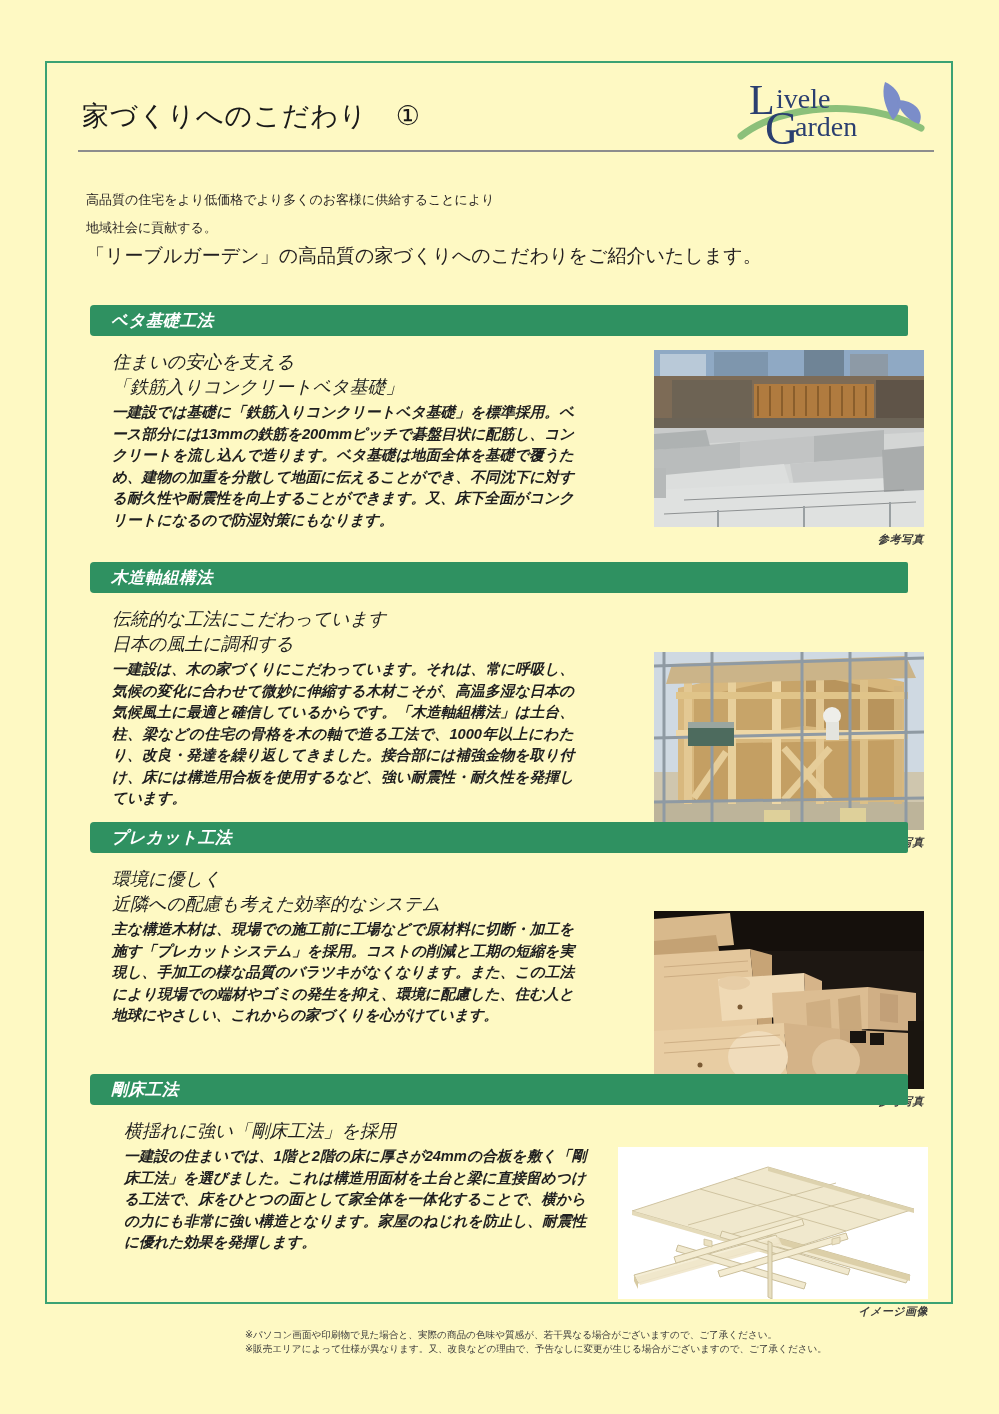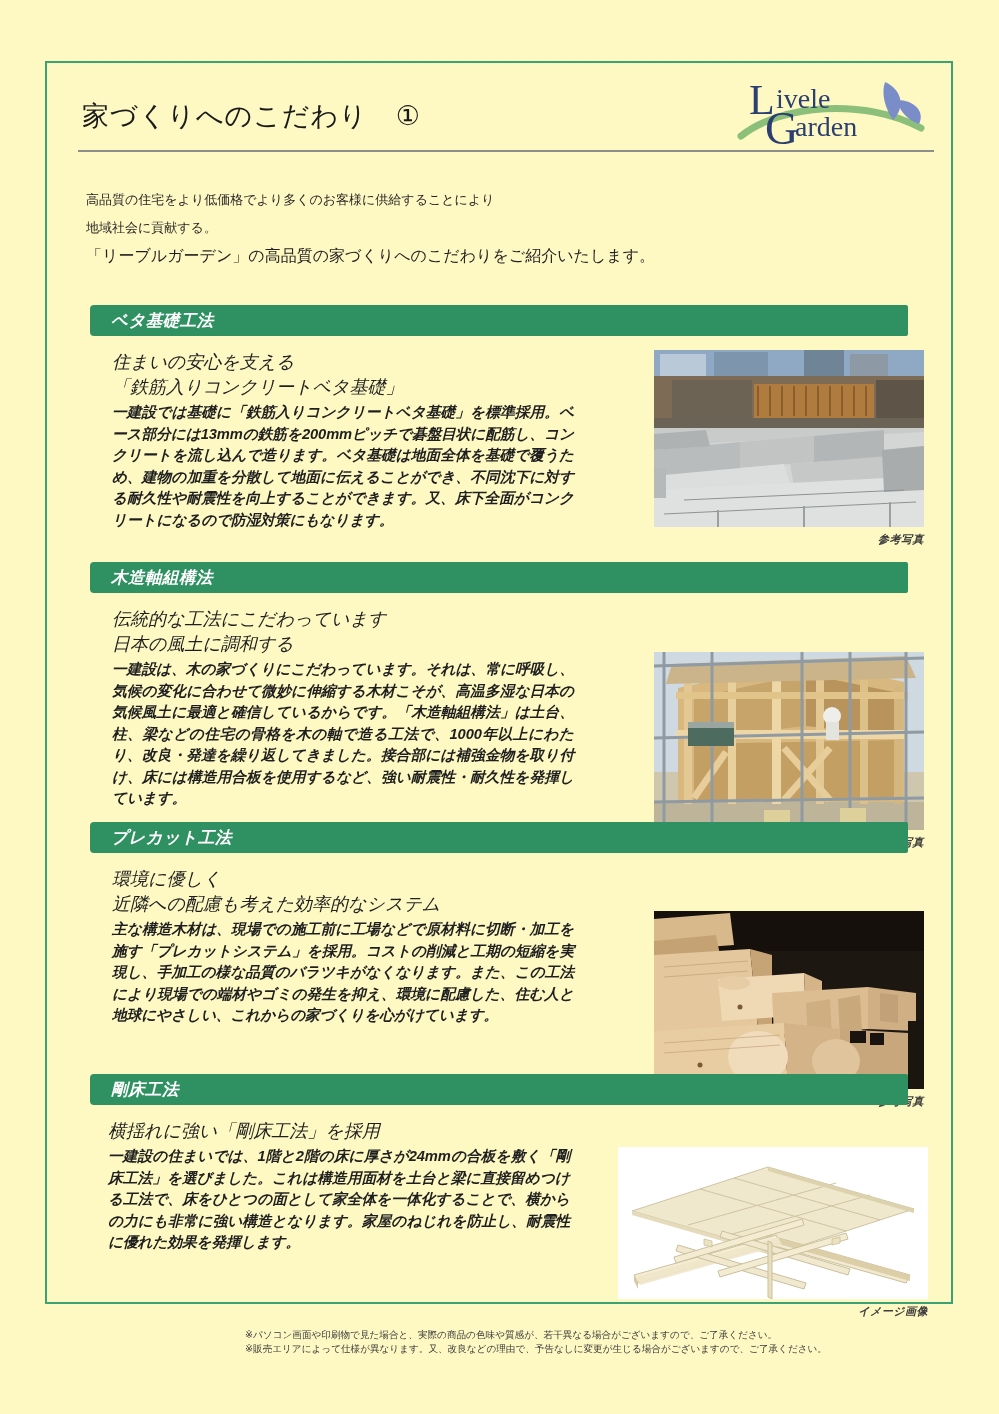--- a/index.html
+++ b/index.html
@@ -65,21 +65,21 @@
     position: absolute;
     left: 86px; top: 186px;
     width: 760px;
   }
   .intro-line {
     font-size: 13px;
     line-height: 28px;
     color: #231f20;
     white-space: nowrap;
   }
-  .intro-line.small { font-size: 16px; font-family: Liberation Serif, serif; }
+  .intro-line.small { font-size: 19px; font-family: Liberation Serif, serif; }
 
   
   .section { position: absolute; left: 90px; width: 818px; font-style: italic; }
   .sec-bar {
     position: relative;
     height: 31px;
     background: #2f9161;
     border-radius: 4px 2px 2px 4px;
   }
   .sec-bar-label {
@@ -341,21 +341,21 @@
         <div class="caption">参考写真</div>
       </div>
     </div>
   </div>
 
   <div class="section" style="top:1074px;">
     <div class="sec-bar">
       <span class="sec-bar-label">剛床工法</span>
     </div>
     <div class="sec-body">
-      <div class="sec-text" style="margin-left:18px;">
+      <div class="sec-text" style="margin-left:34px;">
         <div class="lead">横揺れに強い「剛床工法」を採用</div>
         <div class="para">一建設の住まいでは、1階と2階の床に厚さが24mmの合板を敷く「剛床工法」を選びました。これは構造用面材を土台と梁に直接留めつける工法で、床をひとつの面として家全体を一体化することで、横からの力にも非常に強い構造となります。家屋のねじれを防止し、耐震性に優れた効果を発揮します。</div>
       </div>
       <div class="media" style="left:528px; width:310px; top:28px;">
         <div class="photo" style="width:310px;height:152px;background:#ffffff;">
           <svg width="310" height="152" viewBox="0 0 310 152">
             <polygon points="150,20 296,62 160,106 14,64" fill="#f0e8cd" stroke="#cfc3a0" stroke-width="1"></polygon>
             <g stroke="#cfc3a0" stroke-width="1" fill="none">
               <line x1="82" y1="42" x2="228" y2="84"></line>
               <line x1="116" y1="31" x2="262" y2="73"></line>

